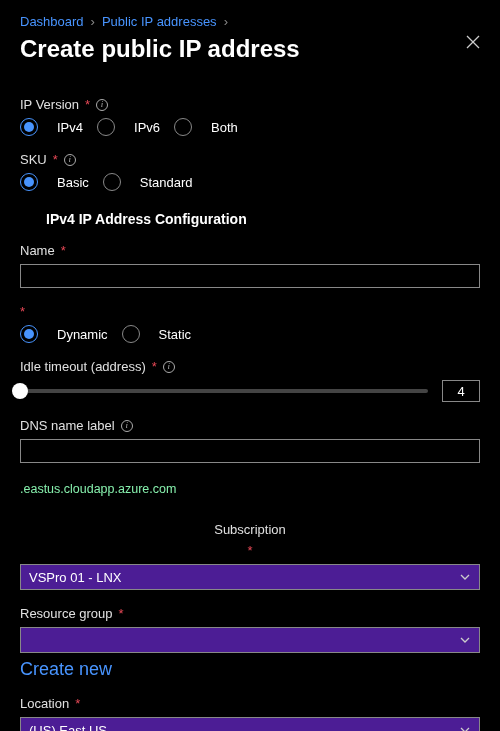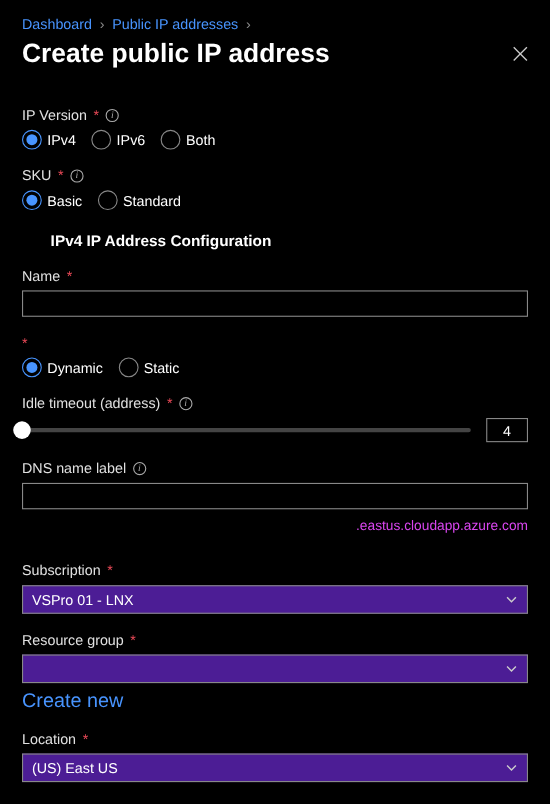--- a/index.html
+++ b/index.html
@@ -17,59 +17,58 @@
     align-items: flex-start;
     gap: 7px;
     padding: 14px 20px 6px 20px;
     font-size: 13px;
   }
   .breadcrumb a { color: #4894fe; text-decoration: none; cursor: pointer; }
   .breadcrumb .sep { color: #888; }
   .titlebar {
     display: flex;
     justify-content: space-between;
-    align-items: center;
     padding: 0 20px 16px 20px;
   }
   .titlebar h1 { font-size: 24px; font-weight: 600; }
   .close-icon { width:14px; height:14px; stroke:#ccc; cursor:pointer; }
   .form { padding: 0 20px; }
   .label-row {
     display:flex; align-items:center; gap:6px;
     margin-top:16px; margin-bottom:6px;
     font-size:13px; color:#e0e0e0;
   }
   .label-row.first { margin-top:18px; }
   .req { color:#e74856; }
   .info-icon { width:12px; height:12px; border:1px solid #aaa; border-radius:50%; display:inline-flex; align-items:center; justify-content:center; font-size:9px; color:#aaa; cursor:pointer; line-height:1; font-style:italic; font-family:Georgia,serif;}
   .radios { display:flex; gap:14px; }
-  .radio { display:flex; align-items:center; gap:5px; cursor:pointer; font-size:13px; }
+  .radio { display:flex; align-items:center; gap:19px; cursor:pointer; font-size:13px; }
   .r-outer { width:18px; height:18px; border:1px solid #888; border-radius:50%; display:flex; align-items:center; justify-content:center; }
   .radio.selected .r-outer { border-color:#4894fe; }
   .r-inner { width:10px; height:10px; border-radius:50%; background:transparent; }
   .radio.selected .r-inner { background:#4894fe; }
   .section-head { font-weight:600; font-size:14px; margin-top:20px;margin-left:26px; }
   .text-input {
     width:100%; height:24px; background:#000; border:1px solid #888;
     color:#fff; padding:0 6px; font-size:13px;
   }
   .slider-row { display:flex; align-items:center; gap:14px; }
   .slider { position:relative; flex:1; height:18px; }
   .track { position:absolute; top:50%; left:0; right:0; height:4px; background:#444; border-radius:2px; transform:translateY(-50%);}
   .thumb { position:absolute; top:50%; left:0; width:16px; height:16px; background:#fff; border-radius:50%; transform:translate(-50%,-50%); cursor:pointer;}
   .slider-val { width:38px; height:22px; border:1px solid #888; display:flex; align-items:center; justify-content:center; font-size:13px;}
-  .dns-suffix { text-align:right; font-size:12.5px; color:#d946ef; margin-top:8px; }
+  .dns-suffix { text-align:left; font-size:12.5px; color:#86efac; margin-top:19px; }
   .select {
     width:100%; height:26px; background:#4c1d95; border:1px solid #888;
     display:flex; align-items:center; justify-content:space-between;
     padding:0 8px; font-size:13px; cursor:pointer;
   }
   .chevron { width:12px; height:12px; stroke:#ccc; }
   .create-new { color:#4894fe; font-size:18px; margin-top:6px; cursor:pointer; display:inline-block; }
-  .gap-lg { margin-top:26px; }
+  .gap-lg { margin-top:26px;flex-direction:column; }
 </style>
 </head>
 <body>
 
 <div class="breadcrumb">
   <a>Dashboard</a>
   <span class="sep">›</span>
   <a>Public IP addresses</a>
   <span class="sep">›</span>
 </div>

